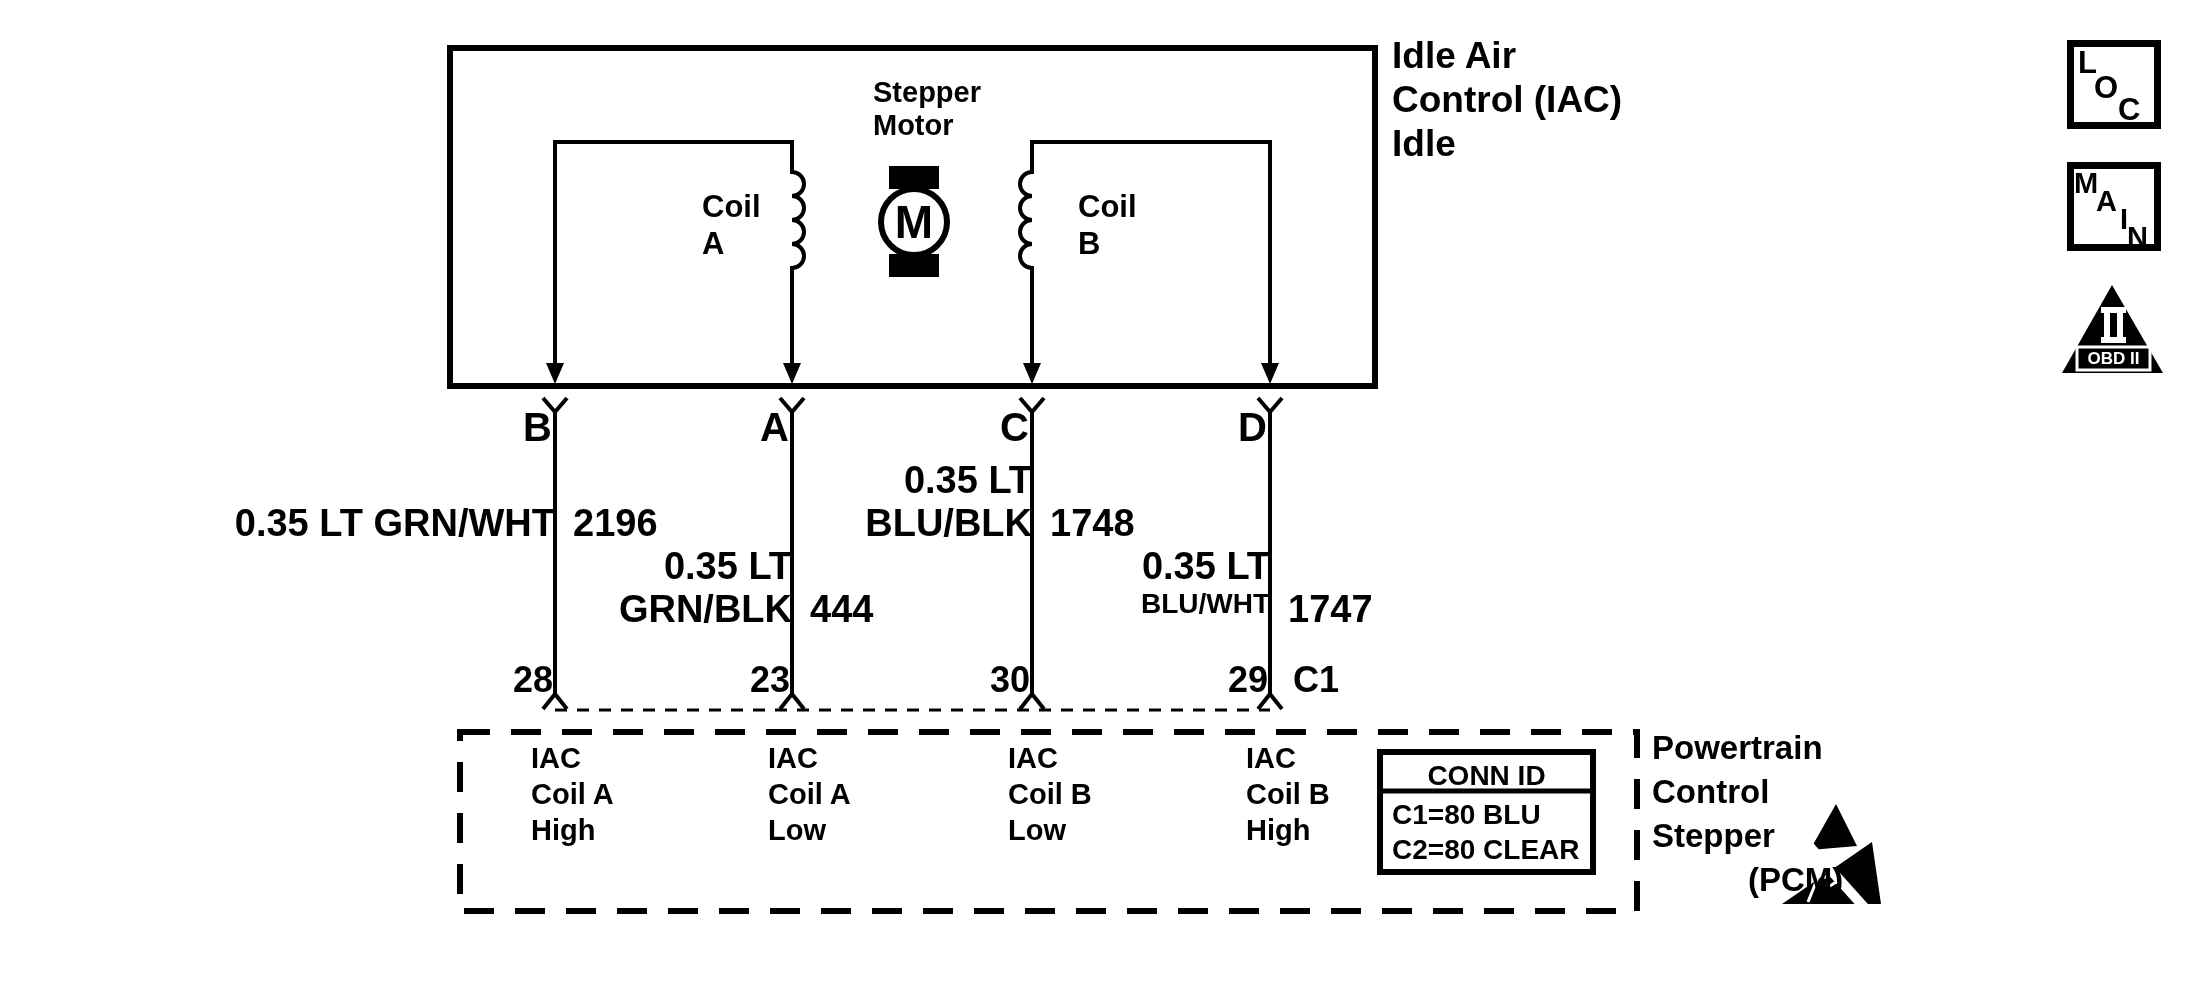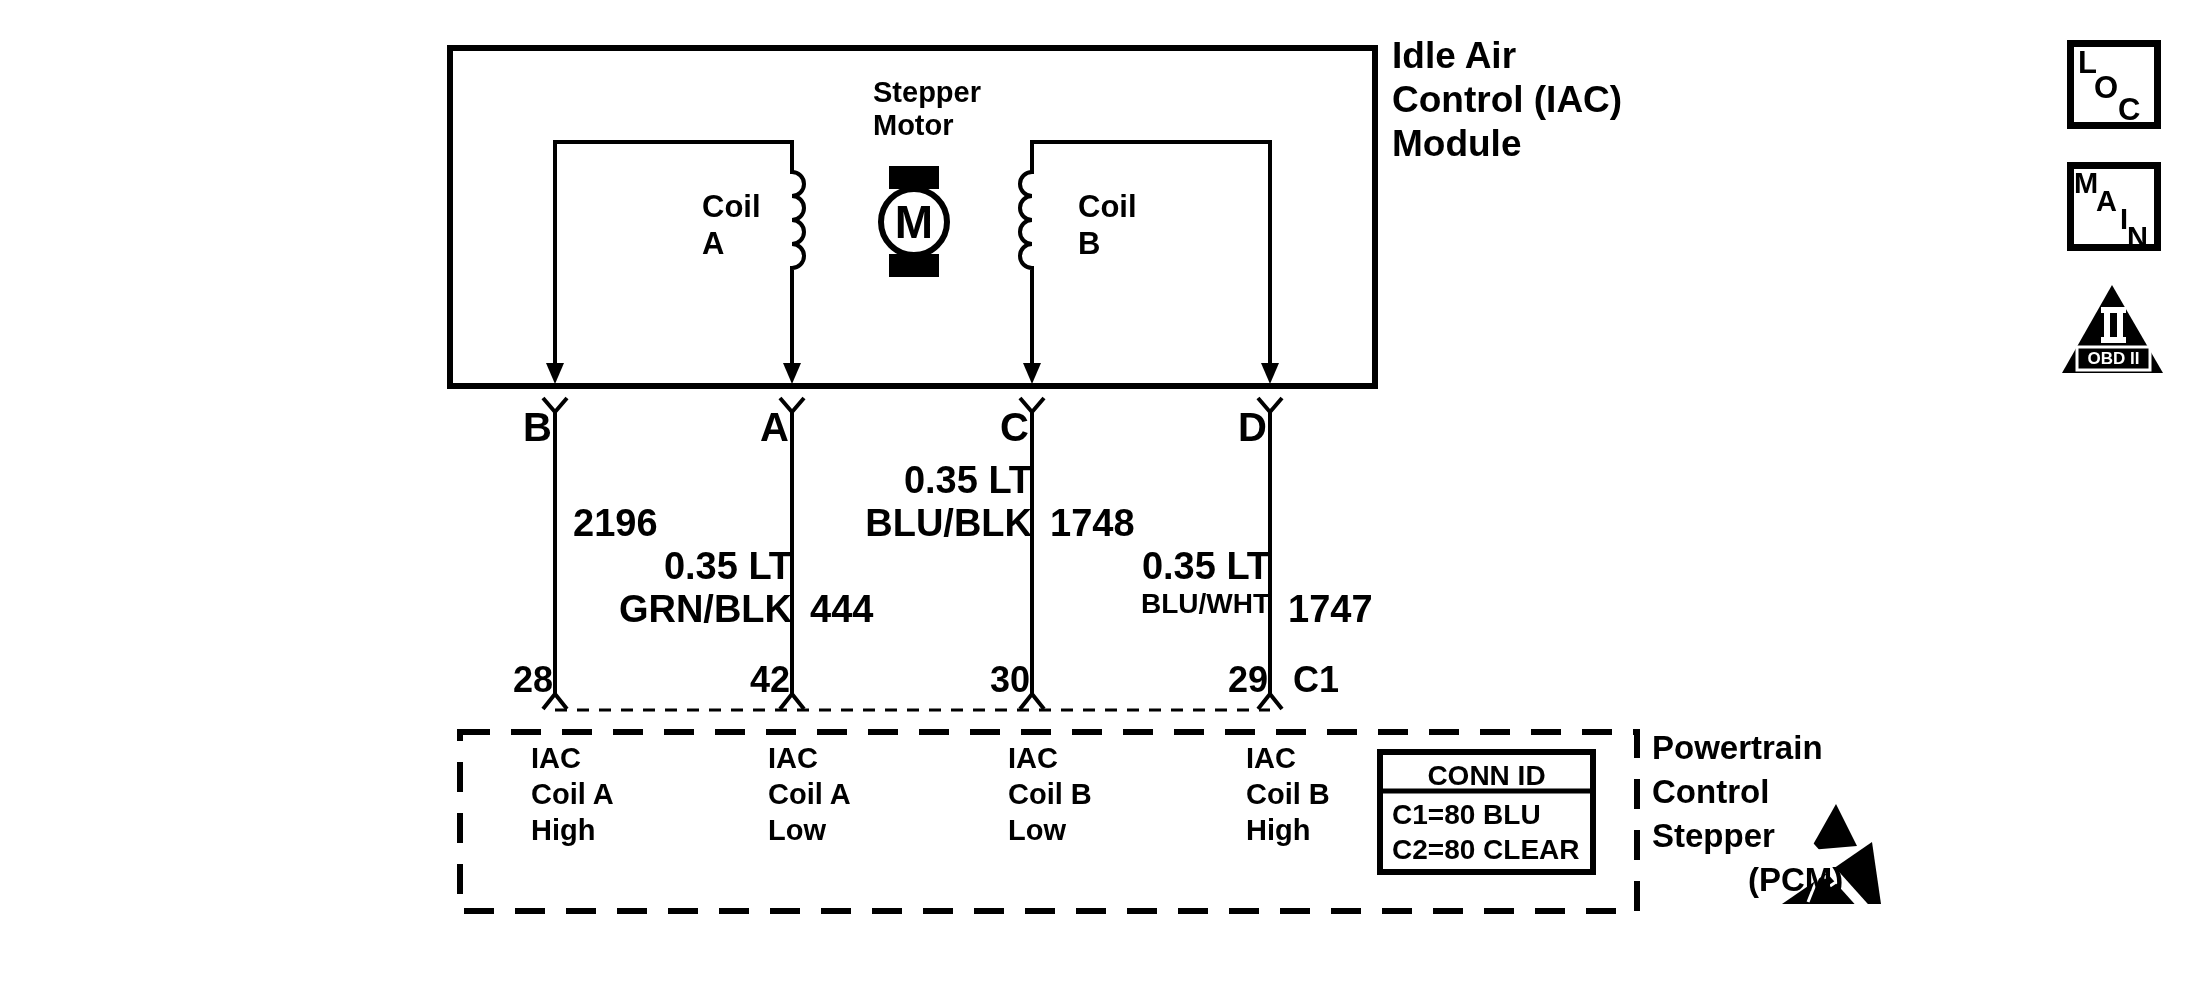--- a/index.html
+++ b/index.html
@@ -101,52 +101,53 @@
       <path d="M1802 838 L1872 916" stroke="#fff" stroke-width="10"></path>
       <path d="M1808 902 L1820 872" stroke="#fff" stroke-width="3"></path>
       <path d="M1820 872 L1836 860" stroke="#fff" stroke-width="3"></path>
       <path d="M1824 878 L1836 870" stroke="#fff" stroke-width="3"></path>
       <path d="M1830 886 L1842 878" stroke="#fff" stroke-width="3"></path>
     </g>
   </svg>
 
   <div class="t" style="left:1392px;top:37px;font-size:37px">Idle Air</div>
   <div class="t" style="left:1392px;top:81px;font-size:37px">Control (IAC)</div>
-  <div class="t" style="left:1392px;top:125px;font-size:37px">Module</div>
+  <div class="t" style="left:1392px;top:125px;font-size:37px">Idle</div>
 
   <div class="t" style="left:873px;top:78px;font-size:29px">Stepper</div>
   <div class="t" style="left:873px;top:111px;font-size:29px">Motor</div>
   <div class="t" style="left:884px;top:196px;width:60px;height:52px;line-height:52px;text-align:center;font-size:46px">M</div>
 
   <div class="t" style="left:702px;top:191px;font-size:31px">Coil</div>
   <div class="t" style="left:702px;top:228px;font-size:31px">A</div>
   <div class="t" style="left:1078px;top:191px;font-size:31px">Coil</div>
   <div class="t" style="left:1078px;top:228px;font-size:31px">B</div>
 
   <div class="t" style="right:1679px;top:407px;font-size:40px">B</div>
   <div class="t" style="right:1442px;top:407px;font-size:40px">A</div>
   <div class="t" style="right:1202px;top:407px;font-size:40px">C</div>
   <div class="t" style="right:964px;top:407px;font-size:40px">D</div>
 
+  <div class="t" style="right:1676px;top:504px;font-size:38px">0.35 LT GRN/WHT</div>
   <div class="t" style="left:573px;top:504px;font-size:38px">2196</div>
 
   <div class="t" style="right:1199px;top:461px;font-size:38px">0.35 LT</div>
   <div class="t" style="right:1199px;top:504px;font-size:38px">BLU/BLK</div>
   <div class="t" style="left:1050px;top:504px;font-size:38px">1748</div>
 
   <div class="t" style="right:1439px;top:547px;font-size:38px">0.35 LT</div>
   <div class="t" style="right:1439px;top:590px;font-size:38px">GRN/BLK</div>
   <div class="t" style="left:810px;top:590px;font-size:38px">444</div>
 
   <div class="t" style="right:961px;top:547px;font-size:38px">0.35 LT</div>
   <div class="t" style="right:961px;top:590px;font-size:28px">BLU/WHT</div>
   <div class="t" style="left:1288px;top:590px;font-size:38px">1747</div>
 
   <div class="t" style="right:1678px;top:662px;font-size:36px">28</div>
-  <div class="t" style="right:1441px;top:662px;font-size:36px">42</div>
+  <div class="t" style="right:1441px;top:662px;font-size:36px">23</div>
   <div class="t" style="right:1201px;top:662px;font-size:36px">30</div>
   <div class="t" style="right:963px;top:662px;font-size:36px">29</div>
   <div class="t" style="left:1293px;top:662px;font-size:36px">C1</div>
 
   <div class="t" style="left:531px;top:744px;font-size:29px">IAC</div>
   <div class="t" style="left:531px;top:780px;font-size:29px">Coil A</div>
   <div class="t" style="left:531px;top:816px;font-size:29px">High</div>
 
   <div class="t" style="left:768px;top:744px;font-size:29px">IAC</div>
   <div class="t" style="left:768px;top:780px;font-size:29px">Coil A</div>

